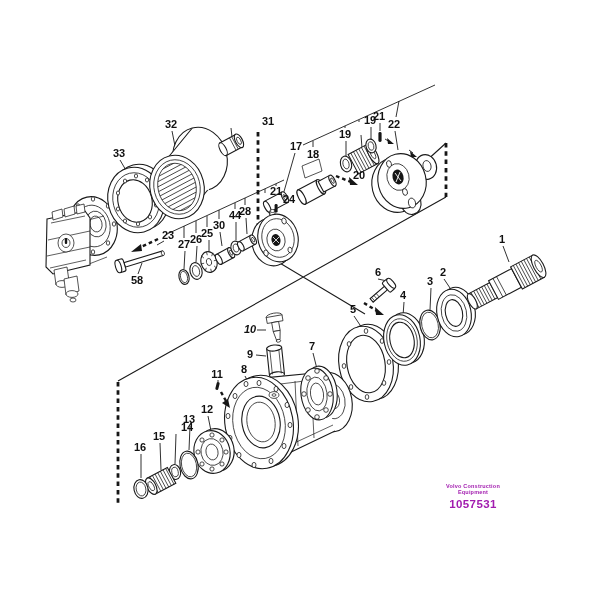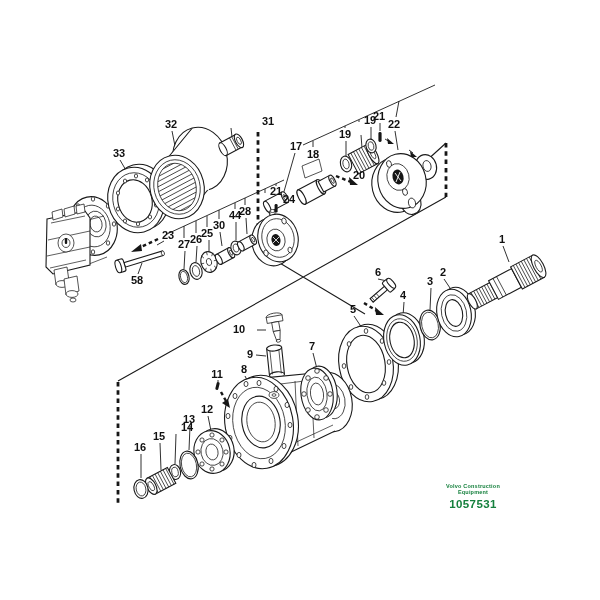--- a/index.html
+++ b/index.html
@@ -15,21 +15,21 @@
   .hole{fill:#ffffff;stroke:#1a1a1a;stroke-width:0.8;}
   .dk{fill:#161616;stroke:none;}
   .dash{stroke:#161616;stroke-width:2.8;stroke-dasharray:4.5 3.8;fill:none;}
   .darr{stroke:#161616;stroke-width:2.4;stroke-dasharray:3.6 3;fill:none;}
   .hatch{stroke:#1a1a1a;stroke-width:0.8;fill:none;}
   
   #callout-layer{position:absolute;left:0;top:0;width:600px;height:600px;pointer-events:none;}
   .callout{position:absolute;transform:translate(-50%,-50%);
            font:bold 11px "Liberation Sans",sans-serif;color:#111;white-space:nowrap;}
   
-  #footer{position:absolute;left:433px;top:483px;width:80px;text-align:center;color:#15803d;}
+  #footer{position:absolute;left:433px;top:483px;width:80px;text-align:center;color:#a21caf;}
   #footer .brand{font:bold 5.5px "Liberation Sans",sans-serif;line-height:6px;letter-spacing:.2px;}
   #footer .fig{font:bold 11.5px "Liberation Sans",sans-serif;margin-top:3px;letter-spacing:.4px;}
 </style>
 </head>
 <body>
 
 <div id="page">
 
 <svg id="diagram" width="600" height="600" viewBox="0 0 600 600" xmlns="http://www.w3.org/2000/svg">
   <defs>
@@ -426,21 +426,21 @@
 <div id="callout-layer">
       <div class="callout" style="left: 502px; top: 239px;">1</div>
       <div class="callout" style="left: 443px; top: 272px;">2</div>
       <div class="callout" style="left: 430px; top: 281px;">3</div>
       <div class="callout" style="left: 403px; top: 295px;">4</div>
       <div class="callout" style="left: 353px; top: 309px;">5</div>
       <div class="callout" style="left: 378px; top: 272px;">6</div>
       <div class="callout" style="left: 312px; top: 346px;">7</div>
       <div class="callout" style="left: 244px; top: 369px;">8</div>
       <div class="callout" style="left: 250px; top: 354px;">9</div>
-      <div class="callout" style="left: 239px; top: 329px;">10</div>
+      <div class="callout" style="left: 250px; top: 329px; font-style: italic;">10</div>
       <div class="callout" style="left: 217px; top: 374px;">11</div>
       <div class="callout" style="left: 207px; top: 409px;">12</div>
       <div class="callout" style="left: 189px; top: 419px;">13</div>
       <div class="callout" style="left: 187px; top: 427px;">14</div>
       <div class="callout" style="left: 159px; top: 436px;">15</div>
       <div class="callout" style="left: 140px; top: 447px;">16</div>
       <div class="callout" style="left: 296px; top: 146px;">17</div>
       <div class="callout" style="left: 313px; top: 154px;">18</div>
       <div class="callout" style="left: 345px; top: 134px;">19</div>
       <div class="callout" style="left: 359px; top: 128px; margin-top: 47px;">20</div>

